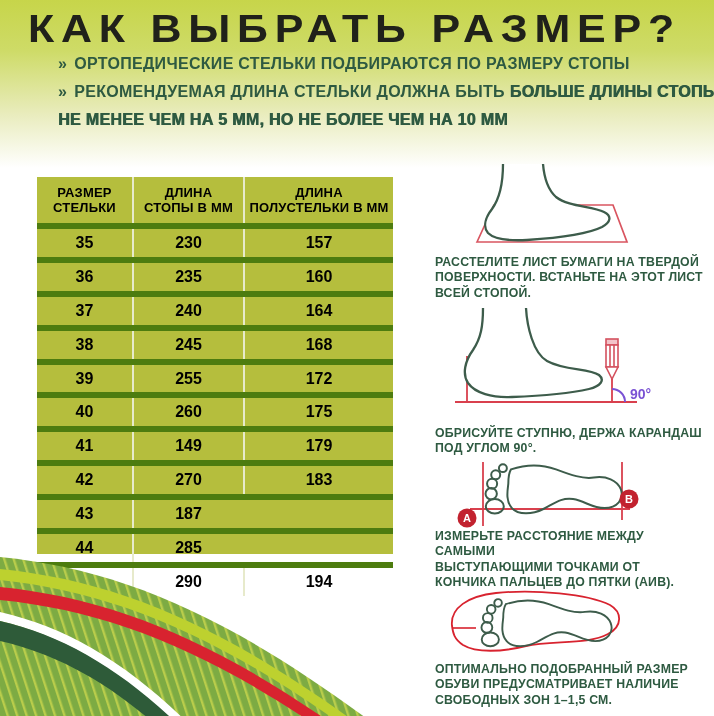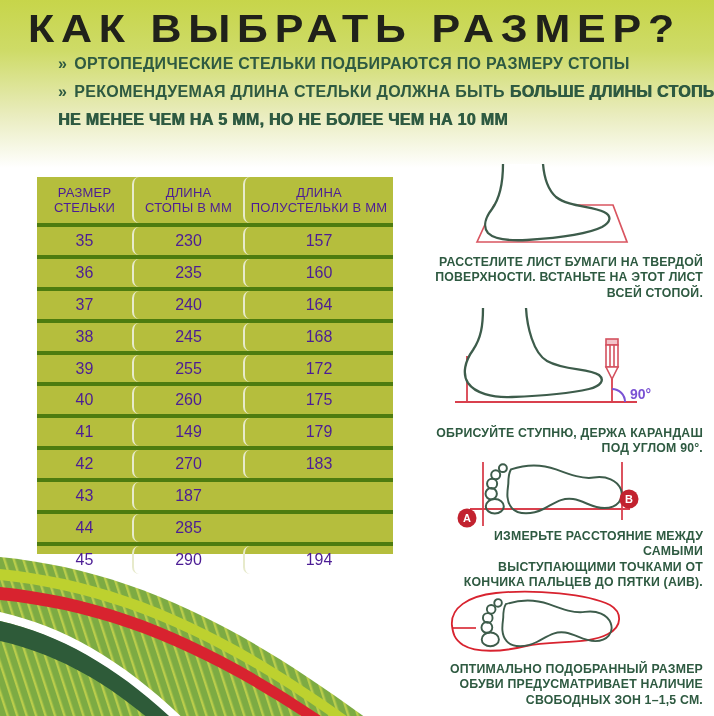--- a/index.html
+++ b/index.html
@@ -20,32 +20,32 @@
     position:absolute;left:30px;top:50px;width:664px;
     font-size:16px;font-weight:bold;line-height:28px;letter-spacing:.3px;color:#2e5a41;margin-left:28px;
   }
   .bullet .marker{margin-right:7px;}
   .xbold{text-shadow:.7px 0 currentColor;}
   
   .sizes{
     position:absolute;left:37px;top:177px;width:356px;height:377px;background:#b5be3d;
   }
   .trow{display:grid;grid-template-columns:95px 111px 150px;}
-  .trow + .trow{border-top:4px solid #4d7c0f;}
+  .trow + .trow{border-top:6px solid #4d7c0f;}
   .tcell{
     display:flex;align-items:center;justify-content:center;text-align:center;
-    color:#4c1d95;font-weight:normal;border-radius:7px;
+    color:#000000;font-weight:bold;
   }
   .tcell + .tcell{border-left:2px solid #e7eacb;}
   .thead .tcell{height:46px;font-size:13px;line-height:15px;flex-direction:column;letter-spacing:.2px;}
   .tdata .tcell{height:27.9px;font-size:16px;}
   
   .caption{
     position:absolute;left:435px;width:268px;
-    font-size:12.3px;line-height:15.4px;font-weight:bold;letter-spacing:.2px;color:#2e5a41;text-align:right;
+    font-size:12.3px;line-height:15.4px;font-weight:bold;letter-spacing:.2px;color:#2e5a41;
   }
   .illus{position:absolute;}
   svg text.badge{font-family:"Liberation Sans",sans-serif;font-weight:bold;font-size:11px;fill:#ffffff;}
   svg text.angle{font-family:"Liberation Sans",sans-serif;font-weight:bold;font-size:14px;fill:#7a52d4;}
 </style>
 </head>
 <body>
 
 <div class="page">
 

